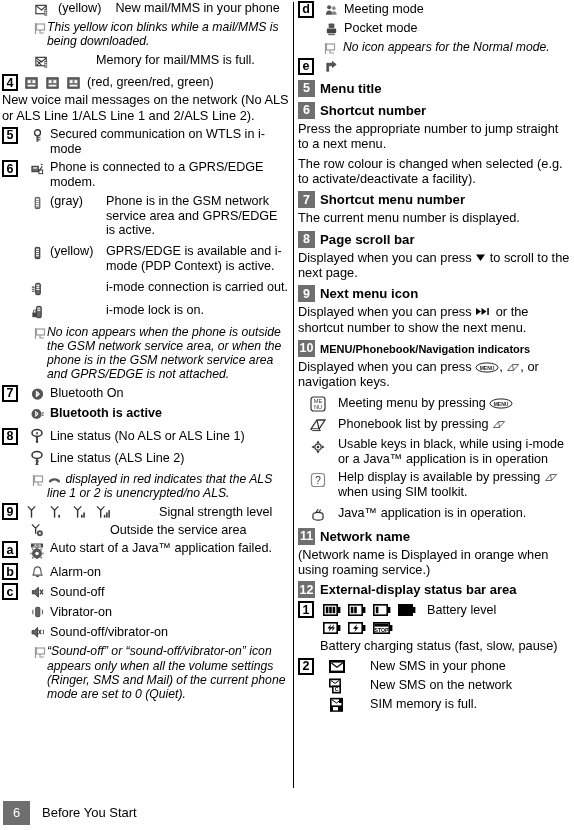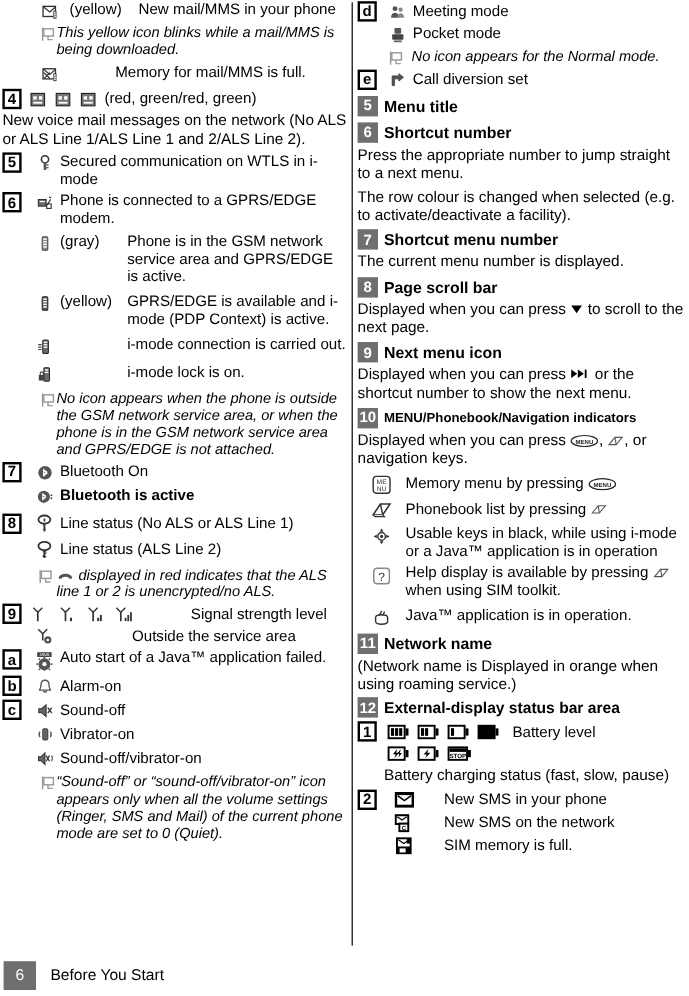--- a/index.html
+++ b/index.html
@@ -488,21 +488,20 @@
 
       <div class="row" style="margin-top:3px; align-items:center;">
         <div class="badge-slot r">
           <span class="badge">e</span>
         </div>
         <div class="icon-slot narrow">
           <svg class="ic" viewBox="0 0 16 16">
               <path d="M3 4 h6 v-2 l4 3.3 l-4 3.3 v-2 H5 v6 H3 z" fill="#555" stroke="#333" stroke-width="0.7"></path>
             </svg>
         </div>
-        <div class="txt">Call diversion set</div>
       </div>
 
       <div class="sec-r" style="margin-top:5px;">
         <span class="badge-gray">5</span>
         <span class="hdr">Menu title</span>
       </div>
 
       <div class="sec-r">
         <span class="badge-gray">6</span>
         <span class="hdr">Shortcut number</span>
@@ -560,21 +559,21 @@
 
       <div class="row" style="margin-top:4px; align-items:center;">
         <div class="icon-slot wide">
           <svg class="ic-lg" viewBox="0 0 18 18">
               <rect x="2" y="2" width="14" height="14" rx="2.5" fill="#fff" stroke="#333" stroke-width="1.2"></rect>
               <text x="9" y="8.4" font-size="5.6" text-anchor="middle" fill="#333" font-family="sans-serif">ME</text>
               <text x="9" y="14" font-size="5.6" text-anchor="middle" fill="#333" font-family="sans-serif">NU</text>
             </svg>
         </div>
         <div class="txt">
-          <span>Memory menu by pressing</span>
+          <span>Meeting menu by pressing</span>
           <svg style="display:inline-block; vertical-align:-2px; width:24px; height:11px;" viewBox="0 0 24 11">
               <ellipse cx="12" cy="5.5" rx="11" ry="4.6" fill="none" stroke="#222" stroke-width="1"></ellipse>
               <text x="12" y="7.6" font-size="5" text-anchor="middle" fill="#222" font-family="sans-serif" font-weight="bold">MENU</text>
             </svg>
         </div>
       </div>
 
       <div class="row" style="margin-top:2px; align-items:center;">
         <div class="icon-slot wide">
           <svg class="ic-lg" viewBox="0 0 18 18">

